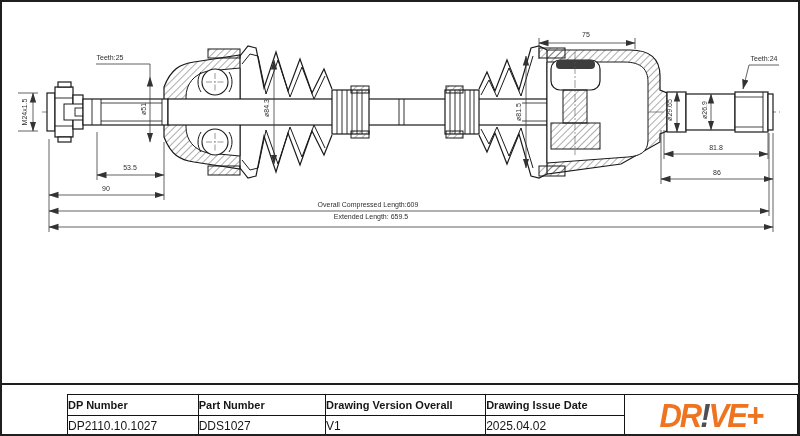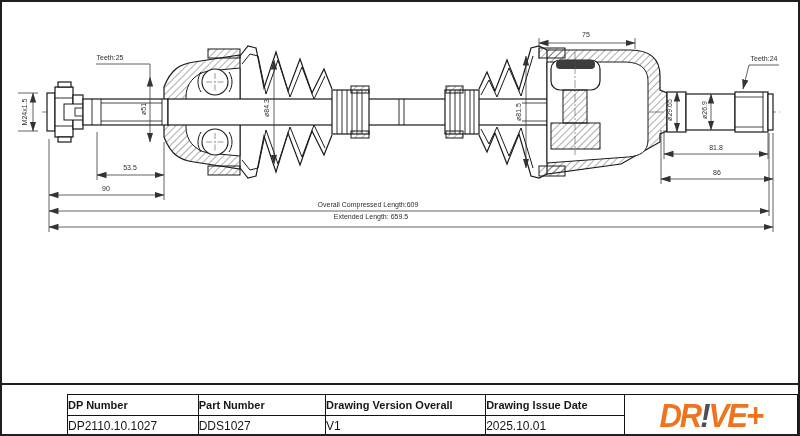--- a/index.html
+++ b/index.html
@@ -231,18 +231,18 @@
           <span style="color: rgb(238, 116, 32);">DR</span>
           <span style="color: rgb(78, 78, 86);">!</span>
           <span style="color: rgb(238, 116, 32);">VE+</span>
         </div>
       </td>
     </tr>
     <tr>
       <td class="val">DP2110.10.1027</td>
       <td class="val">DDS1027</td>
       <td class="val">V1</td>
-      <td class="val">2025.10.01</td>
+      <td class="val">2025.04.02</td>
     </tr>
   </tbody>
     </table>
 
 </div>
 
 </body></html>

